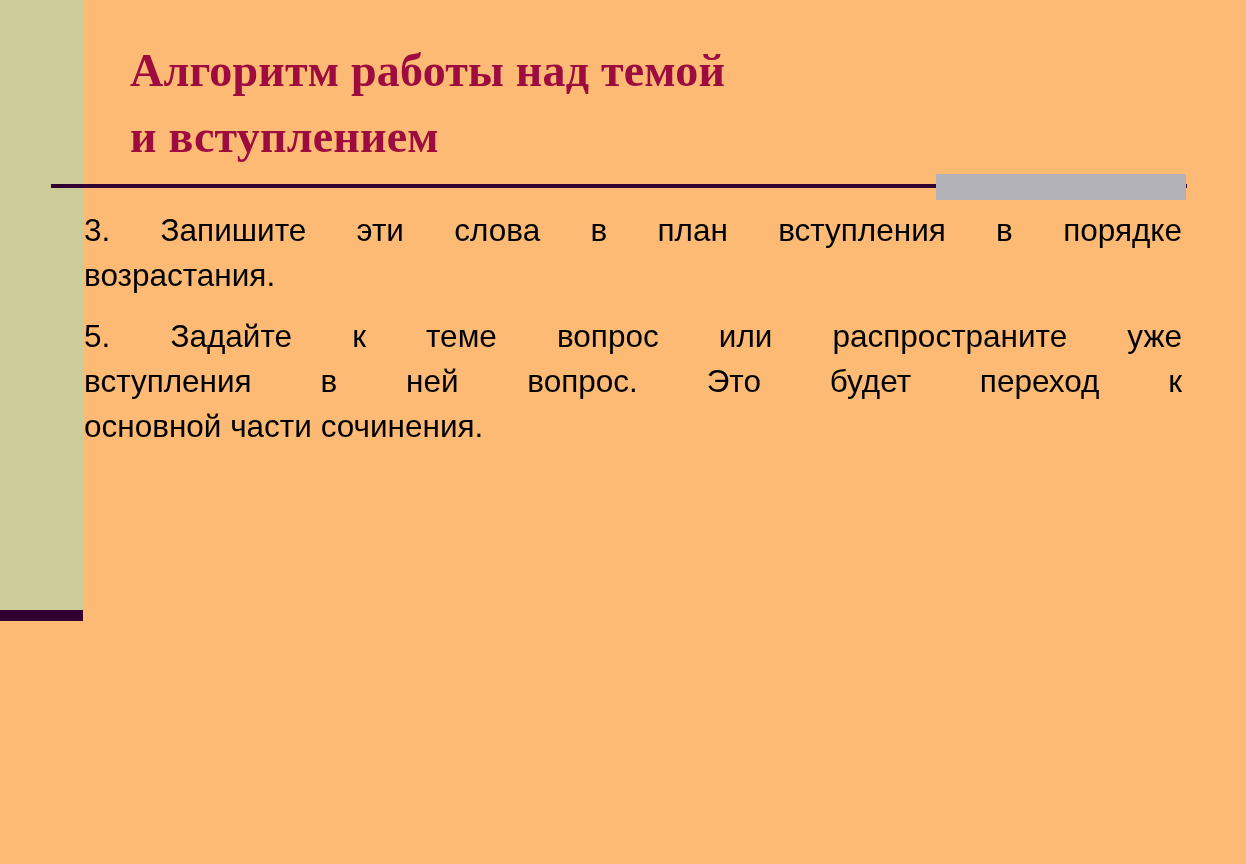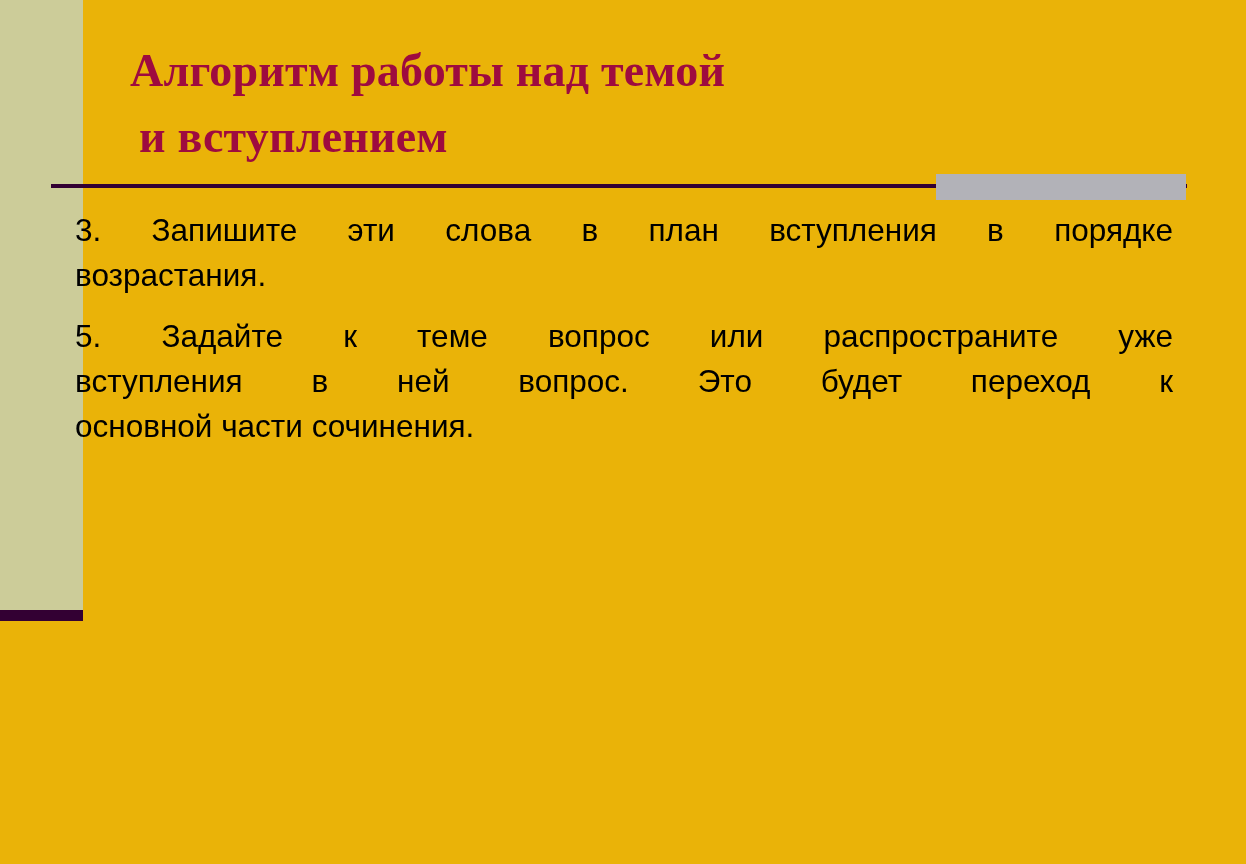--- a/index.html
+++ b/index.html
@@ -10,21 +10,21 @@
     width: 1246px;
     height: 864px;
     background: #FDFCE0;
     font-family: "Liberation Sans", sans-serif;
     overflow: hidden;
   }
   .slide {
     position: relative;
     width: 1246px;
     height: 864px;
-    background: #eab308;
+    background: #fdba74;
   }
 
   
   .side-band {
     position: absolute;
     left: 0;
     top: 0;
     width: 83px;
     height: 610px;
     background: #CCCC99;
@@ -48,21 +48,21 @@
   .title-line {
     font-family: "Liberation Serif", "DejaVu Serif", serif;
     font-weight: bold;
     font-size: 46px;
     line-height: 66px;
     color: #9E0B3F;
     letter-spacing: 0.2px;
     white-space: nowrap;
   }
   .title-line.second {
-    margin-left: 9px;
+    margin-left: 0;
   }
 
   
   .title-rule {
     position: absolute;
     left: 51px;
     top: 184px;
     width: 1136px;
     height: 4px;
     background: #330033;
@@ -73,21 +73,21 @@
     left: 936px;
     top: 174px;
     width: 250px;
     height: 26px;
     background: #B2B2B8;
   }
 
   
   .body-block {
     position: absolute;
-    left: 75px;
+    left: 84px;
     top: 208px;
     width: 1098px;
   }
   .para {
     color: #000000;
     font-family: "Liberation Sans", sans-serif;
     font-size: 31.5px;
     line-height: 45px;
     margin: 0 0 16px 0;
     text-align: justify;

